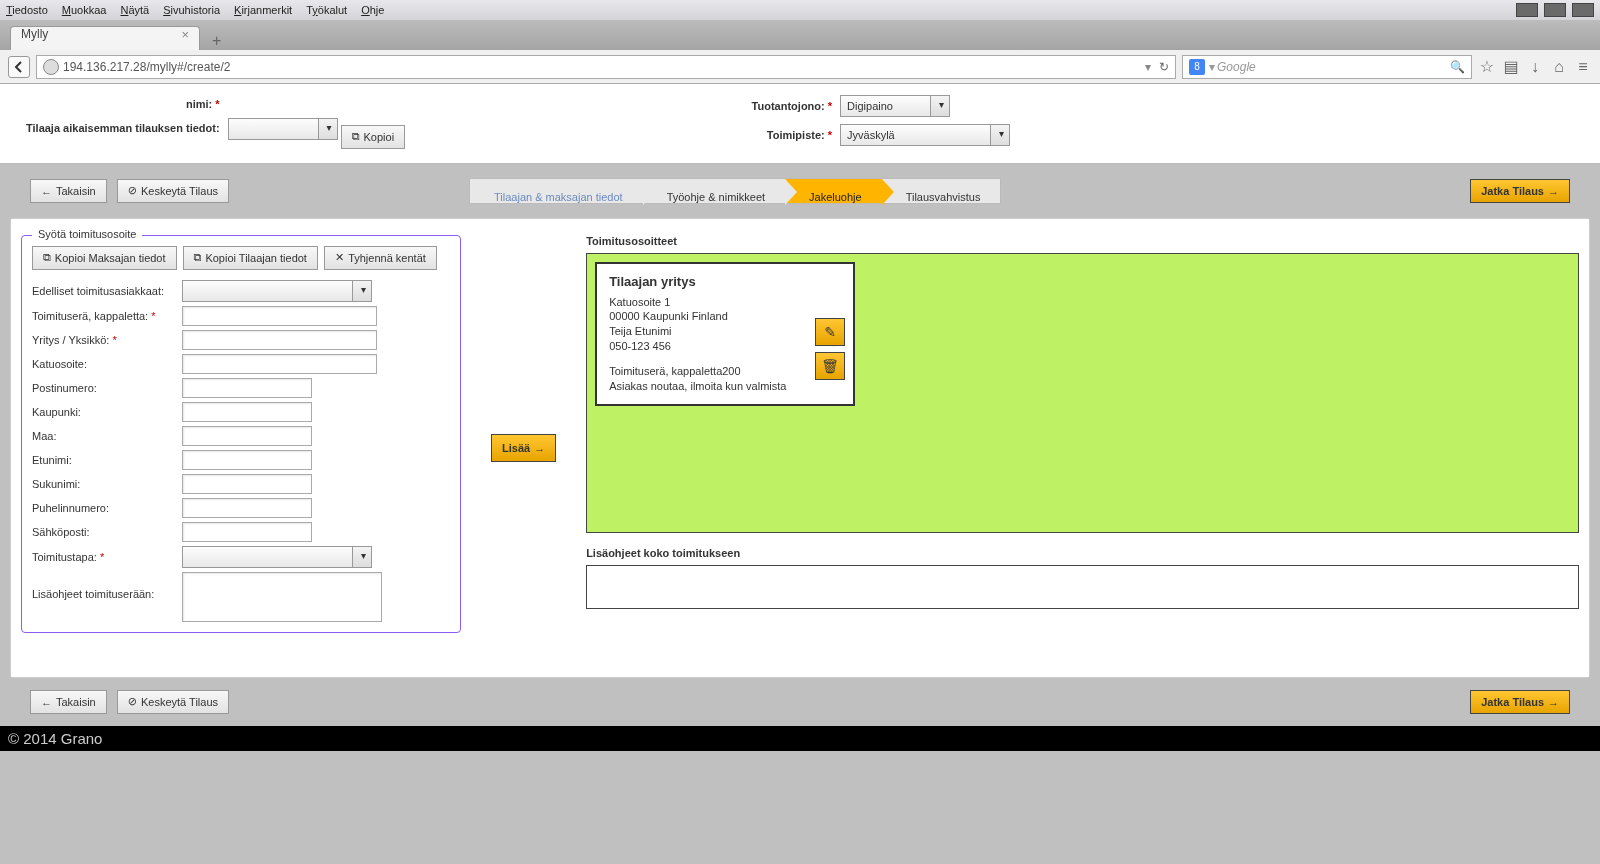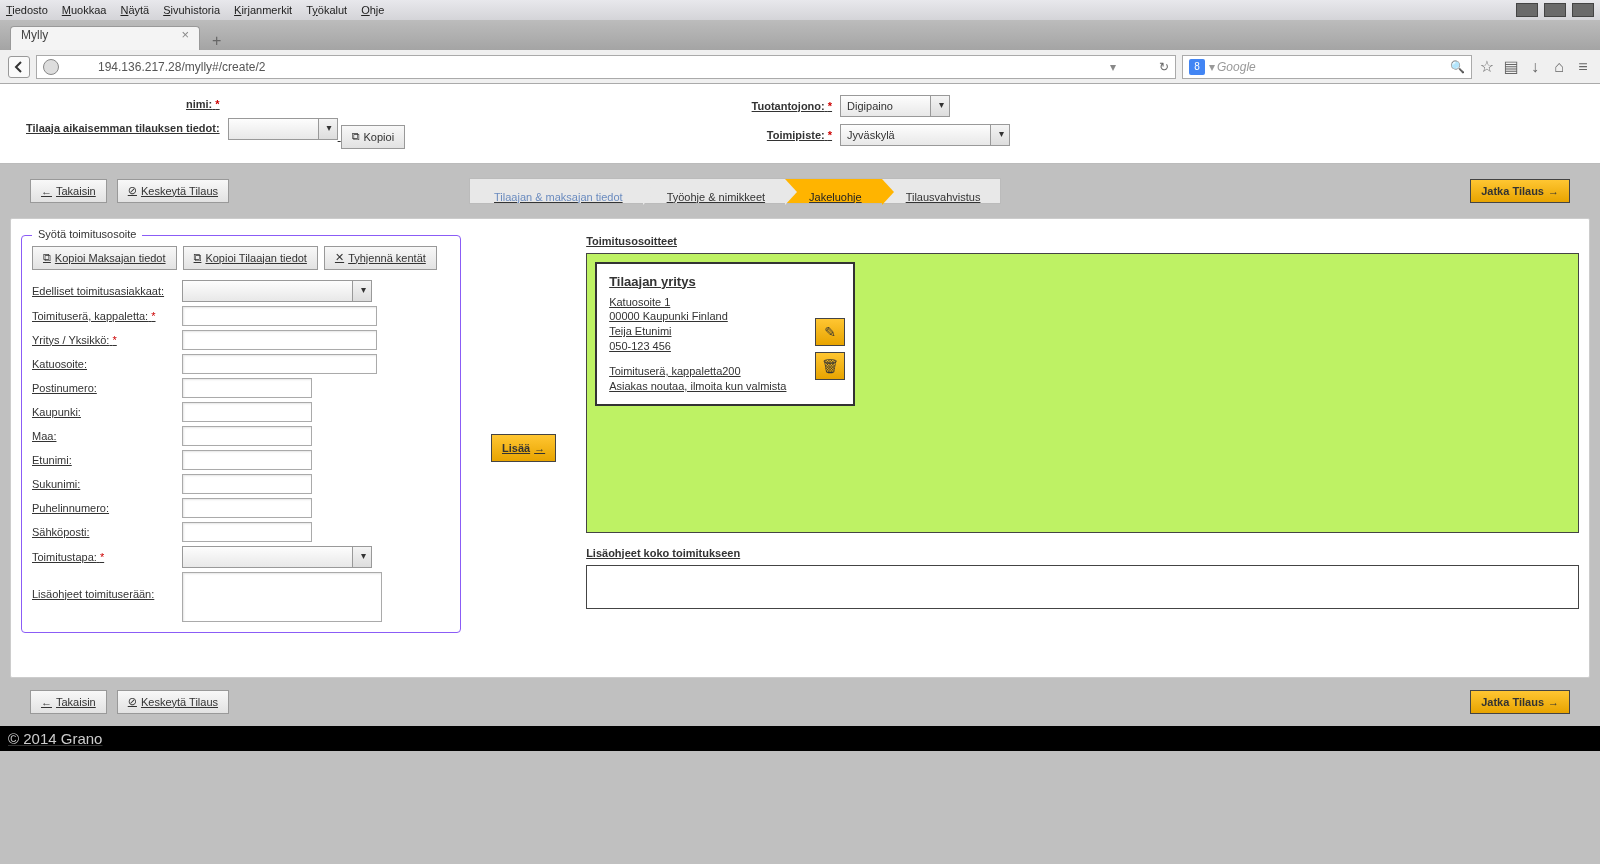--- a/index.html
+++ b/index.html
@@ -6,38 +6,38 @@
 body { font-family: Tahoma, Verdana, sans-serif; font-size: 11px; color: #333; background: #c0c0c0; }
 
 
 .menubar { background: linear-gradient(#e8e8ec, #d4d4d8); height: 20px; display: flex; align-items: center; padding: 0 6px; font-size: 11px; color: #222; }
 .menubar span { margin-right: 14px; cursor: default; }
 .menubar span u { text-decoration: underline; }
 .winbtns { margin-left: auto; display: flex; gap: 6px; }
 .winbtn { width: 22px; height: 14px; background: #6a6a6a; border: 1px solid #444; }
 
 .tabbar { background: linear-gradient(#bcbcbc, #a4a4a4); height: 30px; display: flex; align-items: flex-end; padding-left: 10px; }
-.tab { background: #f4f4f4; border-radius: 4px 4px 0 0; width: 190px; height: 24px; display: flex; align-items: flex-end; padding: 8px 10px; font-size: 12px; color: #444; border: 1px solid #999; border-bottom: none; position: relative; }
+.tab { background: #f4f4f4; border-radius: 4px 4px 0 0; width: 190px; height: 24px; display: flex; align-items: flex-start; padding: 0 10px; font-size: 12px; color: #444; border: 1px solid #999; border-bottom: none; position: relative; }
 .tab .closex { margin-left: auto; color: #888; font-size: 13px; }
 .newtab { margin-left: 6px; color: #666; font-size: 16px; padding: 0 6px; }
 
 .navbar { background: #f0f0f0; height: 34px; display: flex; align-items: center; padding: 0 8px; border-bottom: 1px solid #aaa; gap: 6px; }
 .backbtn { width: 22px; height: 22px; border: 1px solid #999; border-radius: 3px; display: flex; align-items: center; justify-content: center; background: #fafafa; color: #333; }
 .globe { width: 16px; height: 16px; border: 1px solid #888; border-radius: 50%; background: #ddd; margin-right: 4px; flex-shrink: 0; }
-.urlbar { flex: 1; height: 24px; border: 1px solid #aaa; background: #fff; display: flex; align-items: center; padding: 0 6px; font-size: 12px; color: #555; gap: 35px; }
+.urlbar { flex: 1; height: 24px; border: 1px solid #aaa; background: #fff; display: flex; align-items: center; padding: 0 6px; font-size: 12px; color: #555; }
 .urlbar .spacer { flex: 1; }
 .urlbar .drop { color: #888; margin-right: 8px; }
 .searchbar { width: 290px; height: 24px; border: 1px solid #aaa; background: #fff; display: flex; align-items: center; padding: 0 6px; font-size: 12px; }
 .gicon { width: 16px; height: 16px; background: #4285f4; color: #fff; font-size: 10px; display: flex; align-items: center; justify-content: center; border-radius: 2px; margin-right: 4px; flex-shrink: 0;}
 .searchbar .stext { color: #999; font-style: italic; flex: 1;}
 .mag { color: #888; }
 .tbicon { width: 18px; height: 18px; color: #666; display: flex; align-items: center; justify-content: center; font-size: 16px; }
 
 
-.pagewrap { background: #c0c0c0; overflow: hidden; text-decoration: underline; }
+.pagewrap { background: #c0c0c0; overflow: hidden; }
 .whitebar { background: #fff; padding: 6px 24px 12px; border-bottom: 1px solid #bbb; }
 .topfields { display: flex; gap: 40px; }
 .flabelcol { font-size: 11px; color: #333; font-weight: bold; }
 .flabel { text-align: right; padding-right: 6px; white-space: nowrap; }
 .req { color: #c00; }
 .sel { border: 1px solid #999; background: linear-gradient(#fdfdfd,#e8e8e8); height: 22px; display: inline-flex; align-items:center; padding: 0 20px 0 6px; position: relative; font-size: 11px;}
 .sel::after { content: ""; position: absolute; right: 0; top: 0; bottom: 0; width: 18px; border-left: 1px solid #999; background: linear-gradient(#f4f4f4,#ddd); }
 .sel::before { content: "▾"; position: absolute; right: 5px; top: 3px; font-size: 10px; color:#333; z-index:2;}
 .btn-gray { background: linear-gradient(#f8f8f8,#e2e2e2); border: 1px solid #999; height: 24px; padding: 0 10px; display: inline-flex; align-items: center; gap: 4px; font-size: 11px; cursor: pointer;}
 .btn-yellow { background: linear-gradient(#ffc632,#e8a400); border: 1px solid #444; height: 24px; padding: 0 10px; display: inline-flex; align-items: center; gap: 4px; font-size: 11px; font-weight: bold; cursor: pointer;}

